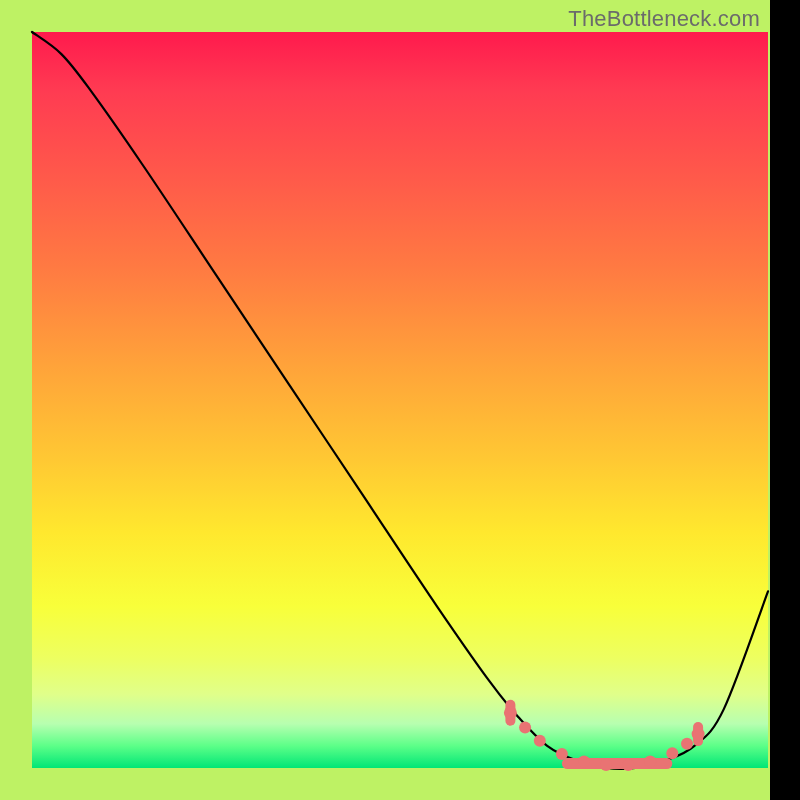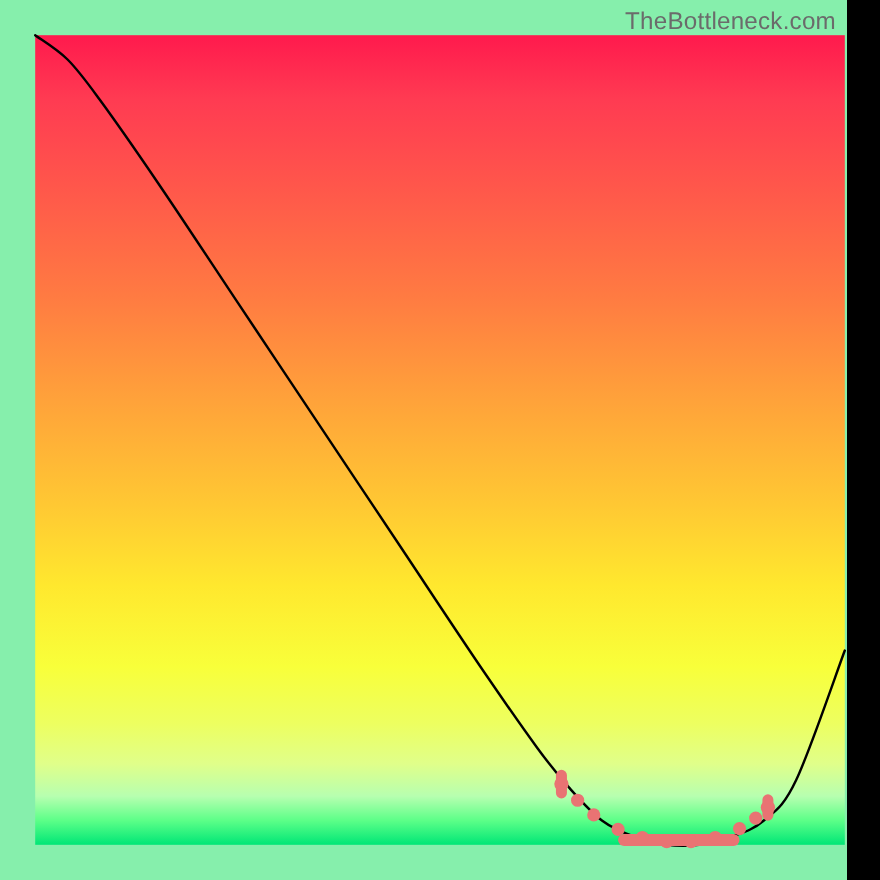--- a/index.html
+++ b/index.html
@@ -10,21 +10,21 @@
     background: #000;
     overflow: hidden;
     font-family: Arial, Helvetica, sans-serif;
   }
   .frame {
     position: absolute;
     left: 0;
     top: 0;
     width: 770px;
     height: 800px;
-    background: #86efac;
+    background: #bef264;
   }
   .plot {
     position: absolute;
     left: 32px;
     top: 32px;
     width: 736px;
     height: 736px;
     
     background: linear-gradient(
       to bottom,

